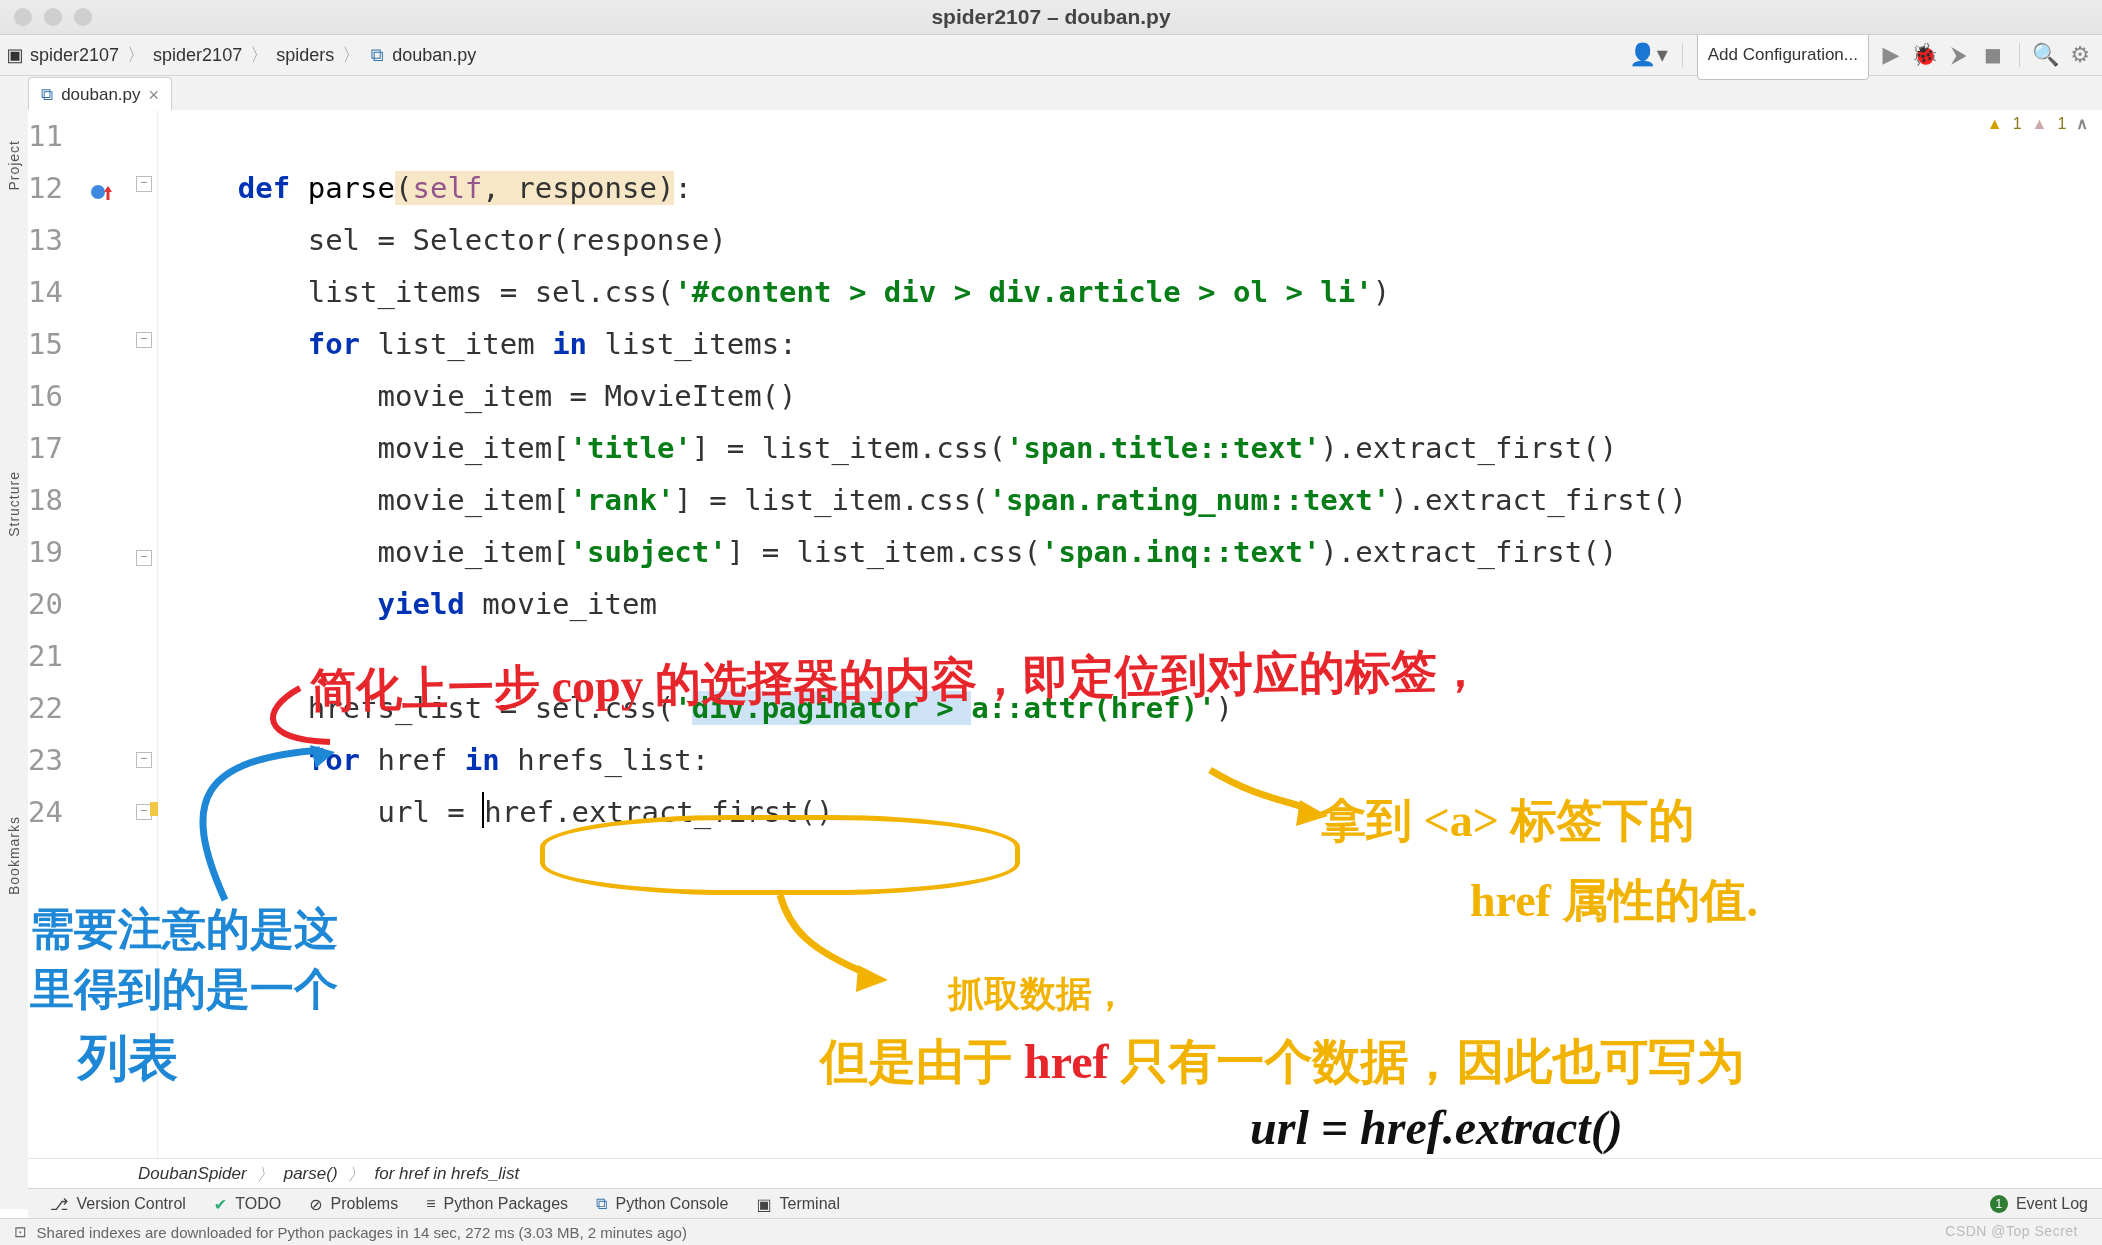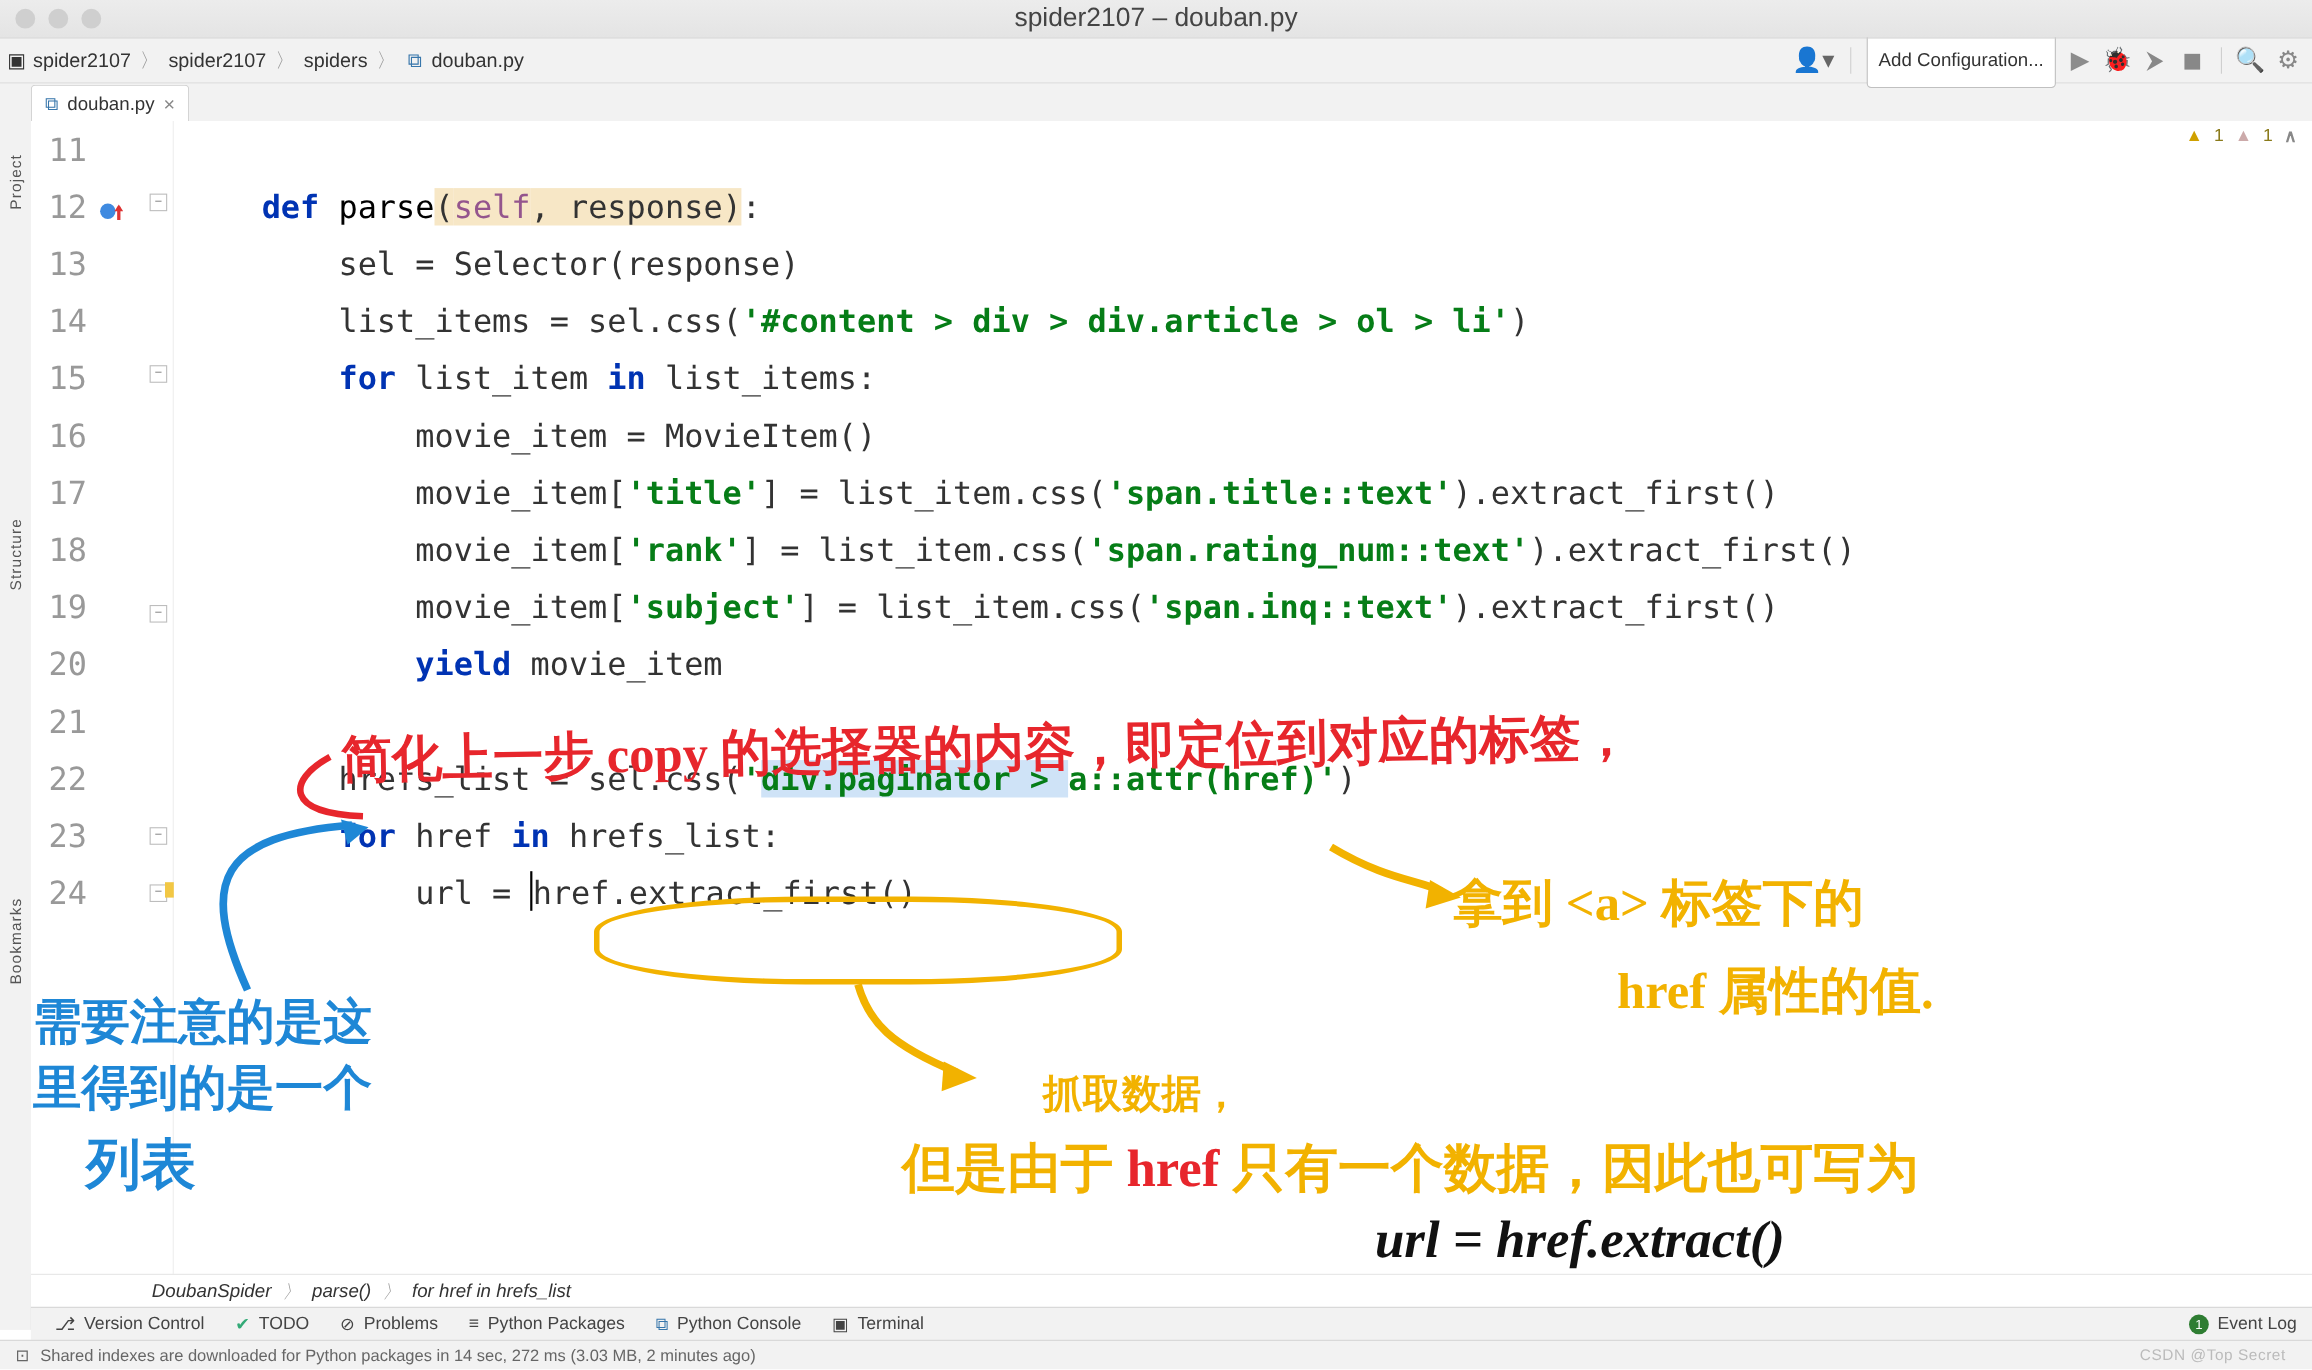--- a/index.html
+++ b/index.html
@@ -43,23 +43,23 @@
     display: flex; align-items: center;
     position: relative;
   }
   .traffic {
     position: absolute; left: 14px; top: 8px;
     display: flex; gap: 12px;
   }
   .dot { width: 18px; height: 18px; border-radius: 50%; background: #cfcfcf; }
   .title-text {
     margin: 0 auto;
-    font-weight: 400;
+    font-weight: 700;
     color: #444;
-    font-size: 24px;
+    font-size: 21px;
   }
 
   
   .toolbar {
     height: 40px;
     background: var(--panel);
     border-bottom: 1px solid #d6d6d6;
     display: flex; align-items: center;
     padding: 0 10px 0 6px;
     font-size: 18px;
@@ -127,21 +127,21 @@
     left: 28px; right: 0; top: 110px; bottom: 86px;
     background: #fff;
     font-family: "Menlo", "Consolas", monospace;
     font-size: 29px;
     line-height: 52px;
   }
   .gutter {
     position: absolute; left: 0; top: 0; bottom: 0; width: 130px;
     background: var(--gutter-bg);
     border-right: 1px solid #eee;
-    text-align: right;
+    text-align: left;
     color: var(--gutter-fg);
     padding-right: 78px;
     box-sizing: border-box;
   }
   .g-icons {
     position: absolute; left: 0; top: 0; bottom: 0; width: 130px;
     pointer-events: none;
   }
   .g-icons .fold {
     position: absolute; right: 6px; width: 14px; height: 14px;

